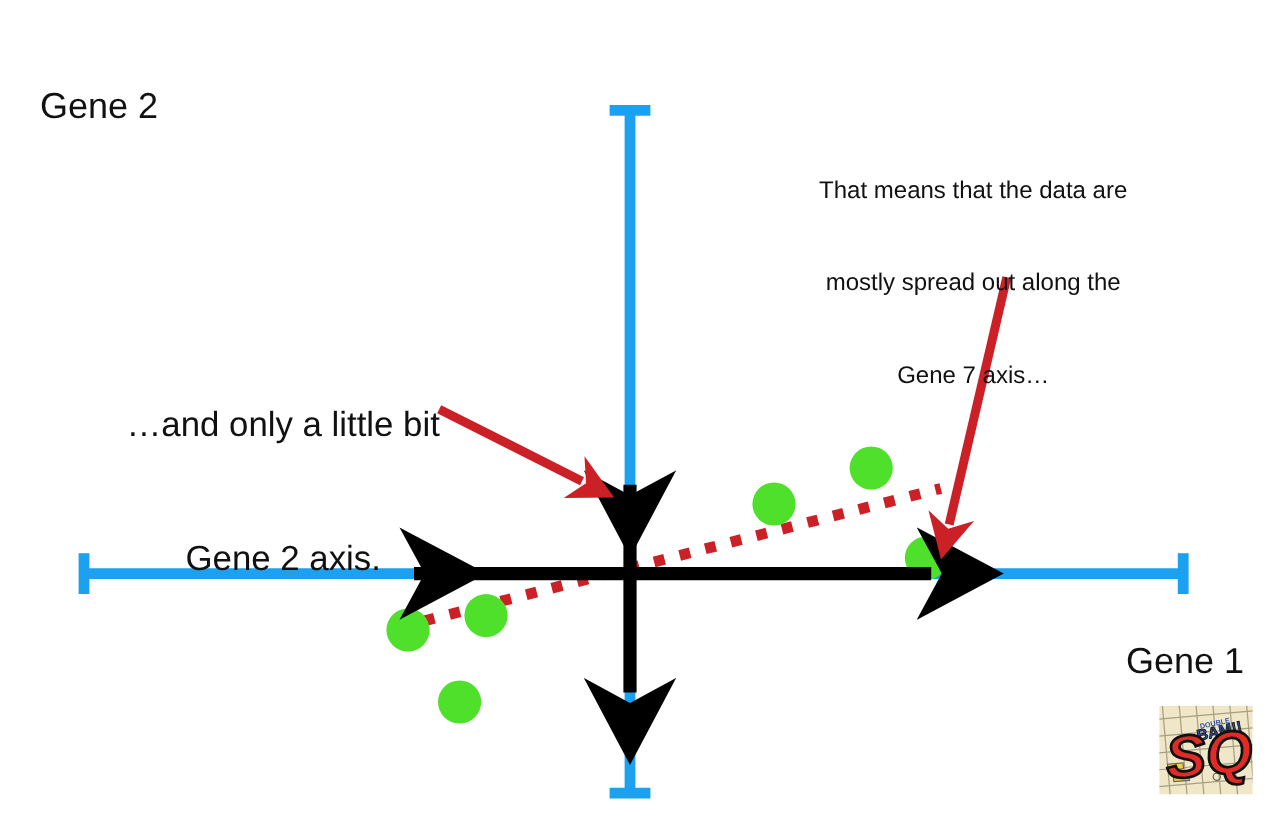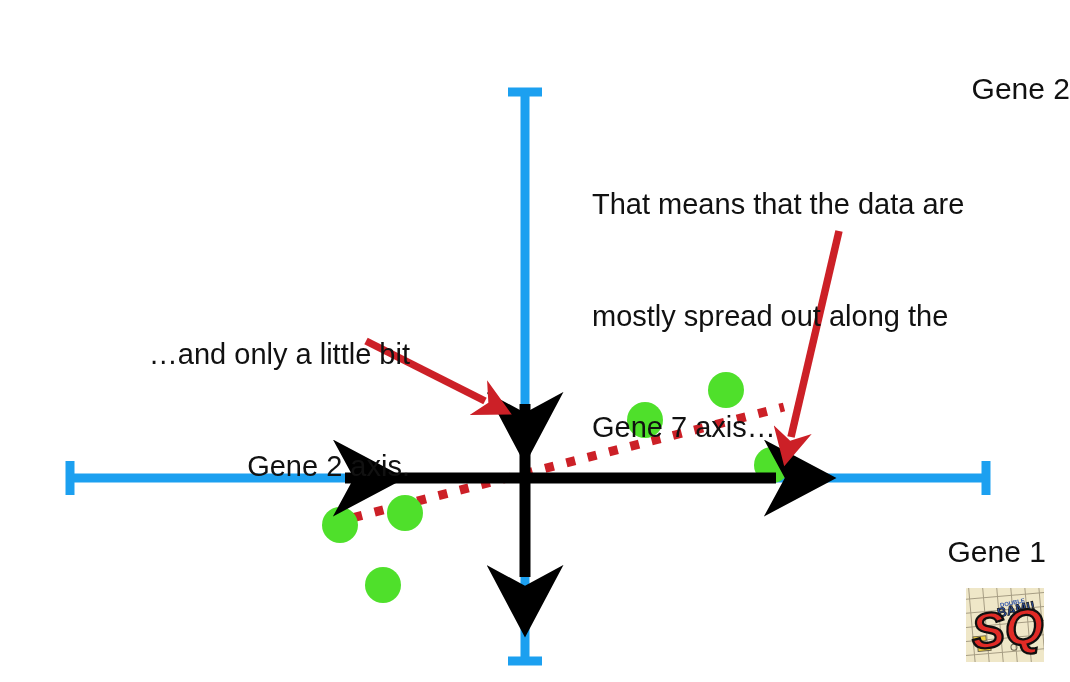--- a/index.html
+++ b/index.html
@@ -30,42 +30,42 @@
     position: absolute;
     color: #111111;
     font-family: "Liberation Sans", sans-serif;
     white-space: pre;
     line-height: 1.28;
   }
   #axis-label-gene2 {
     left: 0;
     top: 32px;
     width: 1070px;
-    text-align: right;
+    text-align: left;
     font-size: 30px;
   }
   #axis-label-gene2 .lbl { display: inline-block; }
   #axis-label-gene1 {
     left: 905px;
     top: 495px;
     width: 150px;
-    text-align: center;
     font-size: 30px;
   }
   #annotation-right {
     left: 592px;
-    top: 112px;
+    top: 96px;
     width: 438px;
-    font-size: 29px;
+    text-align: center;
+    font-size: 20px;
   }
   #annotation-left {
     left: 62px;
     top: 262px;
     width: 348px;
-    text-align: right;
+    text-align: center;
     font-size: 29px;
   }
   .annline { display: block; }
 
   
   #statquest-logo {
     position: absolute;
     left: 966px;
     top: 588px;
     width: 78px;

